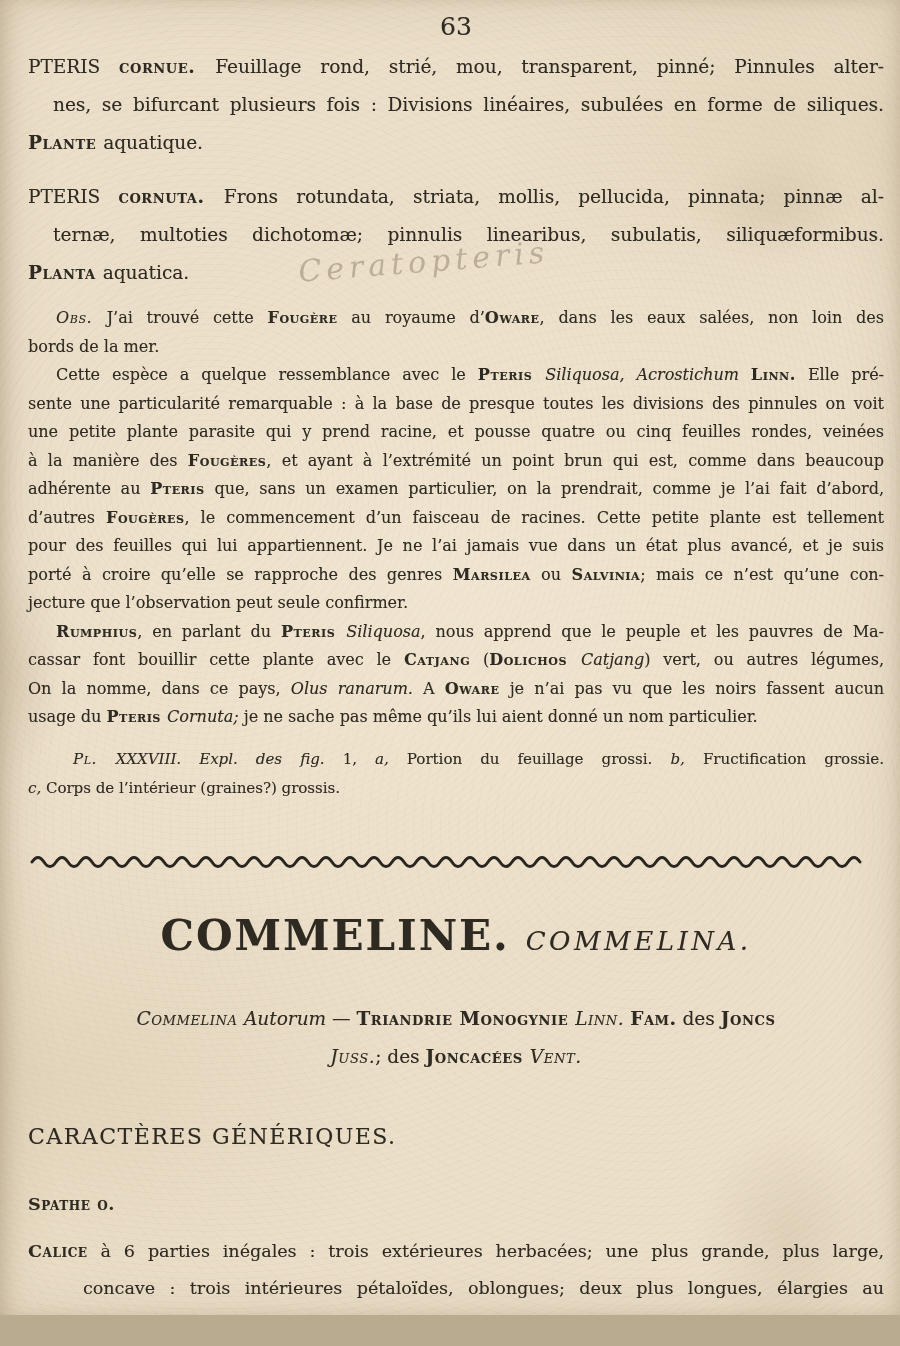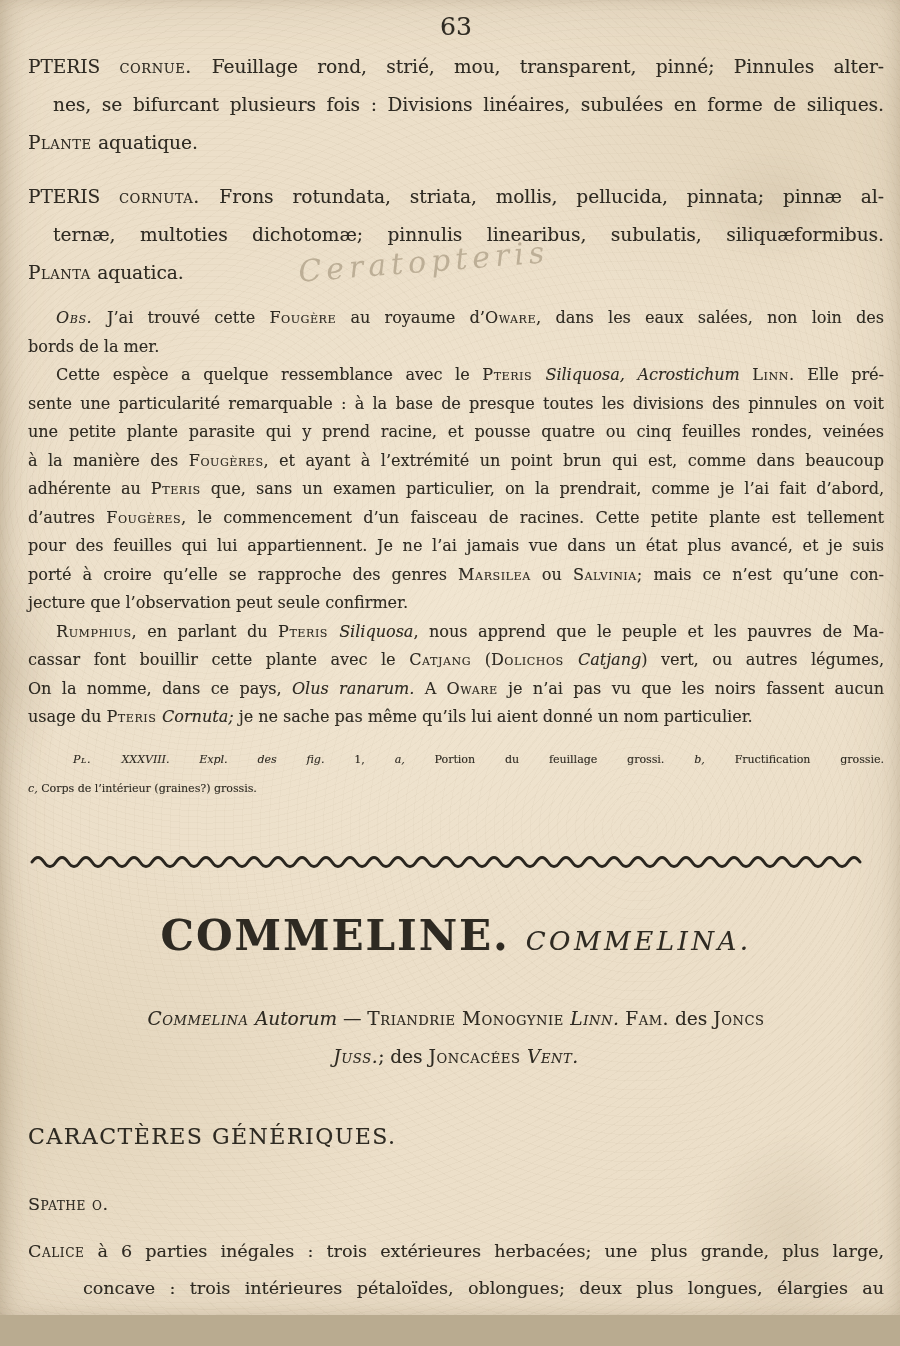--- a/index.html
+++ b/index.html
@@ -19,26 +19,26 @@
     box-shadow:inset 0 0 55px rgba(120,98,66,.18), inset 14px 0 22px -12px rgba(110,90,60,.30), inset -10px 0 18px -10px rgba(110,90,60,.22);
     overflow:hidden;
     color:#2e2a22;
     font-family:"DejaVu Serif","Liberation Serif",serif;
     text-shadow:0.3px 0.3px 0 rgba(46,42,34,.30);
   }
   .pagenum{text-align:center;font-size:25px;line-height:34px;margin-bottom:4px;}
   .blk{position:relative;}
   .tl{min-height:1em;}
   .j{text-align:justify;text-align-last:justify;}
-  .sc{font-variant:small-caps;letter-spacing:.6px;}
+  .sc{font-variant:small-caps;letter-spacing:.6px;font-weight:bold;}
   .it{font-style:italic;margin-top:37px;}
   .isc{font-style:italic;font-variant:small-caps;letter-spacing:.6px;}
   .diag .tl{font-size:18.5px;line-height:38px;}
   .body .tl{font-size:16px;line-height:28.5px;}
-  .pl .tl{font-size:11px;line-height:29px;}
+  .pl .tl{font-size:15px;line-height:29px;}
   .syn .tl{font-size:18.5px;line-height:38px;text-align:center;}
   .bot .tl{font-size:17.5px;line-height:37px;}
   [data-name="paragraph-pteris-cornue"]{margin-top:2px;}
   [data-name="paragraph-pteris-cornuta"]{margin-top:16px;}
   [data-name="paragraph-obs"]{margin-top:12px;}
   [data-name="paragraph-plate-explanation"]{margin-top:13px;}
   .divider{display:block;margin:48px 0 0 2px;}
   .heading{margin-top:42px;text-align:center;white-space:nowrap;}
   .h-fr{font-size:42px;font-weight:bold;letter-spacing:2px;}
   .h-la{font-size:26px;font-style:italic;letter-spacing:3.5px;margin-left:16px;}

